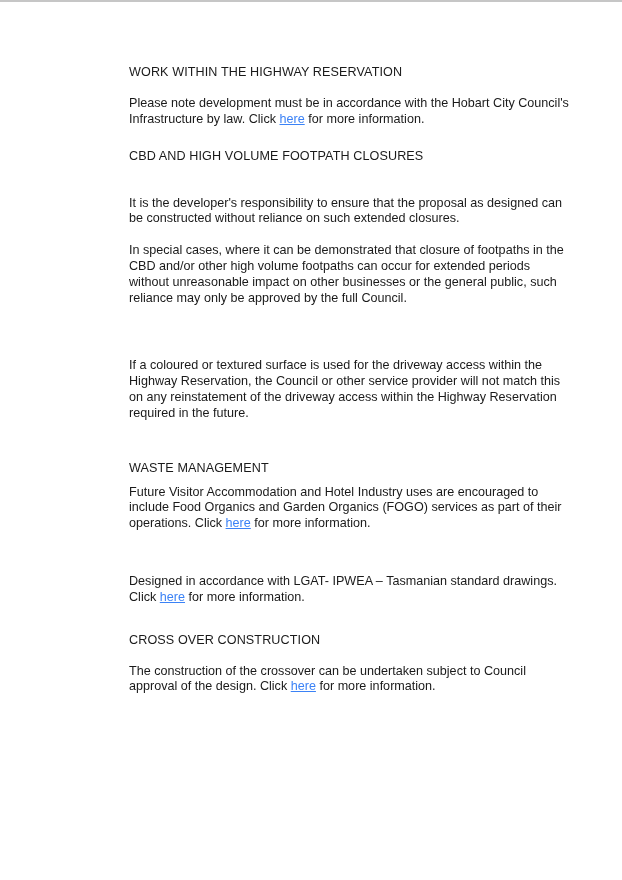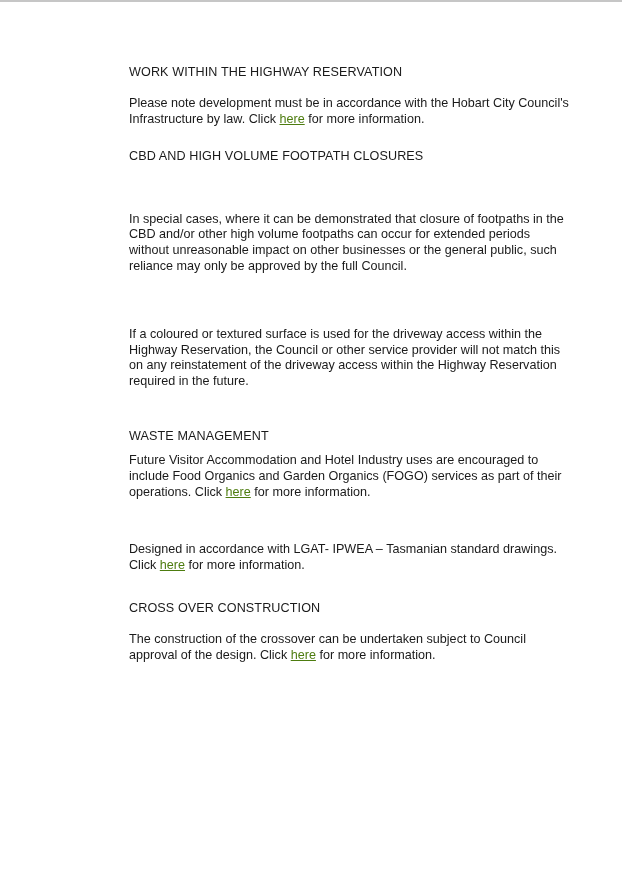--- a/index.html
+++ b/index.html
@@ -64,21 +64,21 @@
   .gap-para-to-heading { height: 20px; }
 
   
   .gap-before-waste { height: 38px; }
   .gap-waste-tight  { height: 9px; }
 
   
   .gap-before-access { height: 26px; }
 
   a.doc-link {
-    color: #4d7c0f;
+    color: #3b82f6;
     text-decoration: underline;
     text-underline-offset: 1px;
   }
 </style>
 </head>
 <body>
 
 <div class="page">
 
   <div class="page-top-rule"></div>
@@ -87,20 +87,21 @@
 
     <h2 class="section-heading">WORK WITHIN THE HIGHWAY RESERVATION</h2>
     <div class="gap-heading-to-para"></div>
     <p class="body-text"><span>Please note development must be in accordance with the Hobart City Council's Infrastructure by law. Click </span><a class="doc-link" href="#">here</a><span> for more information.</span></p>
 
     <div class="gap-para-to-heading"></div>
 
     <h2 class="section-heading">CBD AND HIGH VOLUME FOOTPATH CLOSURES</h2>
     <div class="gap-heading-to-para"></div>
     <div class="gap-para-to-para"></div>
+    <p class="body-text">It is the developer's responsibility to ensure that the proposal as designed can be constructed without reliance on such extended closures.</p>
     <div class="gap-para-to-para"></div>
     <p class="body-text">In special cases, where it can be demonstrated that closure of footpaths in the CBD and/or other high volume footpaths can occur for extended periods without unreasonable impact on other businesses or the general public, such reliance may only be approved by the full Council.</p>
     <div class="gap-para-to-para"></div>
 
     <div class="gap-para-to-heading"></div>
 
     <div class="gap-heading-to-para"></div>
     <p class="body-text">If a coloured or textured surface is used for the driveway access within the Highway Reservation, the Council or other service provider will not match this on any reinstatement of the driveway access within the Highway Reservation required in the future.</p>
 
     <div class="gap-before-waste"></div>

